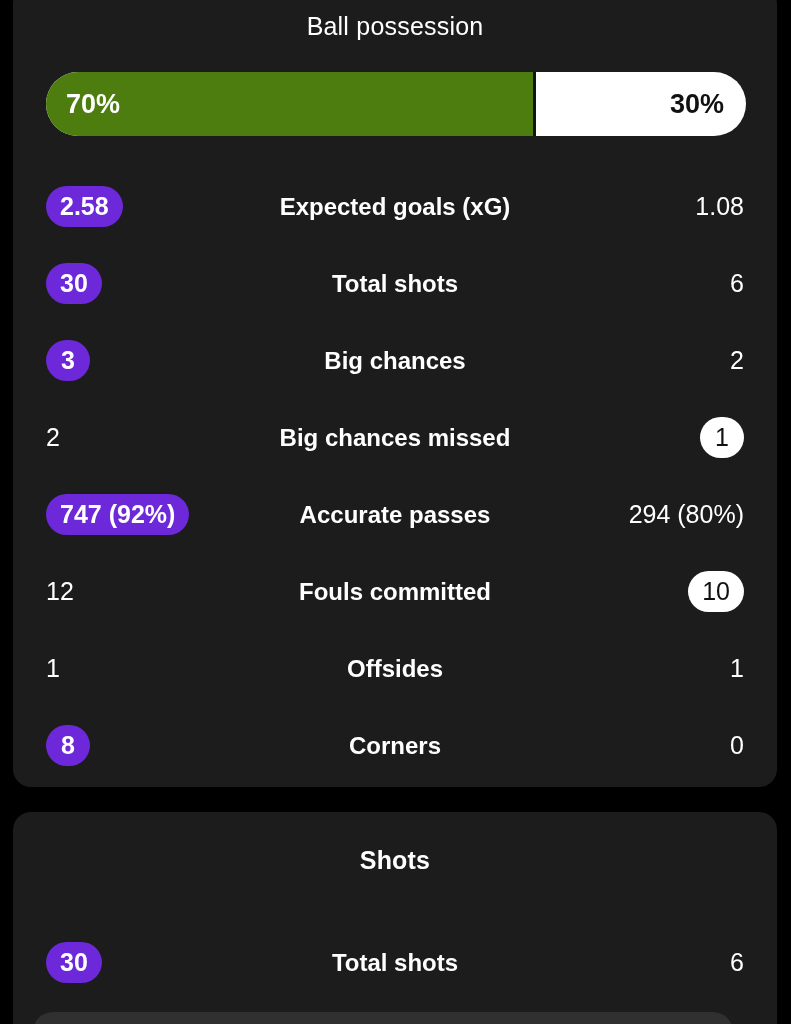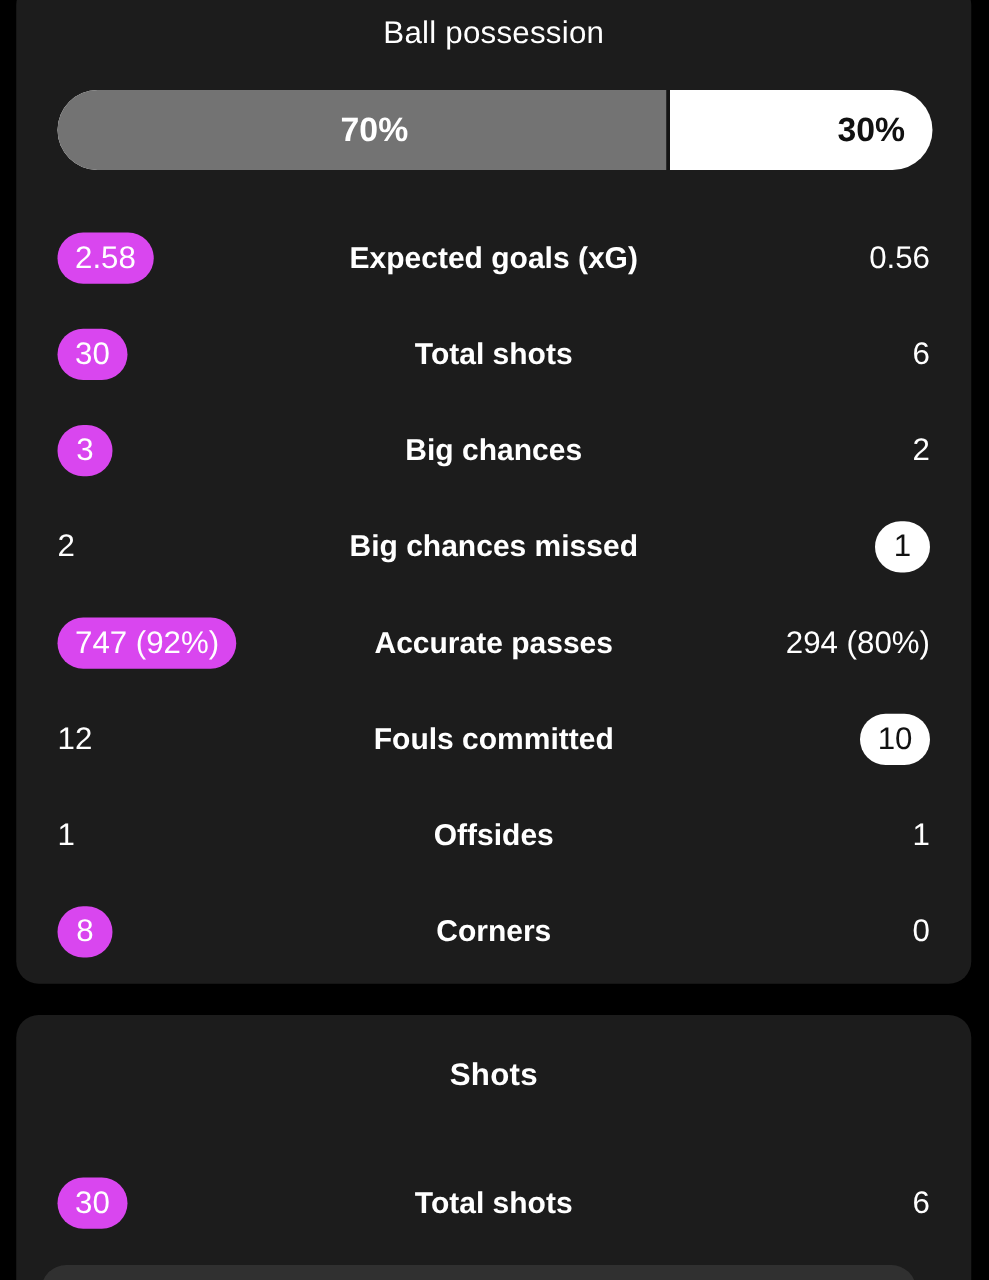--- a/index.html
+++ b/index.html
@@ -131,22 +131,23 @@
     background: none;
     padding: 0;
   }
   .val.pill {
     min-width: 44px;
     height: 41px;
     padding: 0 14px;
     border-radius: 21px;
   }
   .val.pill-blue {
-    background: #d946ef;
-    color: #ffffff;
+    background: #6d28d9;
+    color: #ffffff;
+    font-weight: bold;
   }
   .val.pill-white {
     background: #ffffff;
     color: #111111;
   }
 
   .cell-home {
     position: absolute;
     left: 33px;
     display: flex;
@@ -185,36 +186,36 @@
 </head>
 <body>
 
 <div class="screen">
 
   <div class="card card-possession">
 
     <div class="section-title title-possession">Ball possession</div>
 
     <div class="possession-bar">
-      <div class="possession-home" id="possession-home" style="flex: 0 0 70%; background: #737373; justify-content: center;">
+      <div class="possession-home" id="possession-home" style="flex: 0 0 70%; background: #4d7c0f;">
         <span class="pct">70%</span>
       </div>
       <div class="possession-away">
         <span class="pct">30%</span>
       </div>
     </div>
 
     <div class="rows rows-possession" id="rows-possession">
         <div class="stat-row">
           <div class="cell-home">
             <span class="val pill pill-blue">2.58</span>
           </div>
           <div class="cell-label">Expected goals (xG)</div>
           <div class="cell-away">
-            <span class="val plain">0.56</span>
+            <span class="val plain">1.08</span>
           </div>
         </div>
         <div class="stat-row">
           <div class="cell-home">
             <span class="val pill pill-blue">30</span>
           </div>
           <div class="cell-label">Total shots</div>
           <div class="cell-away">
             <span class="val plain">6</span>
           </div>

